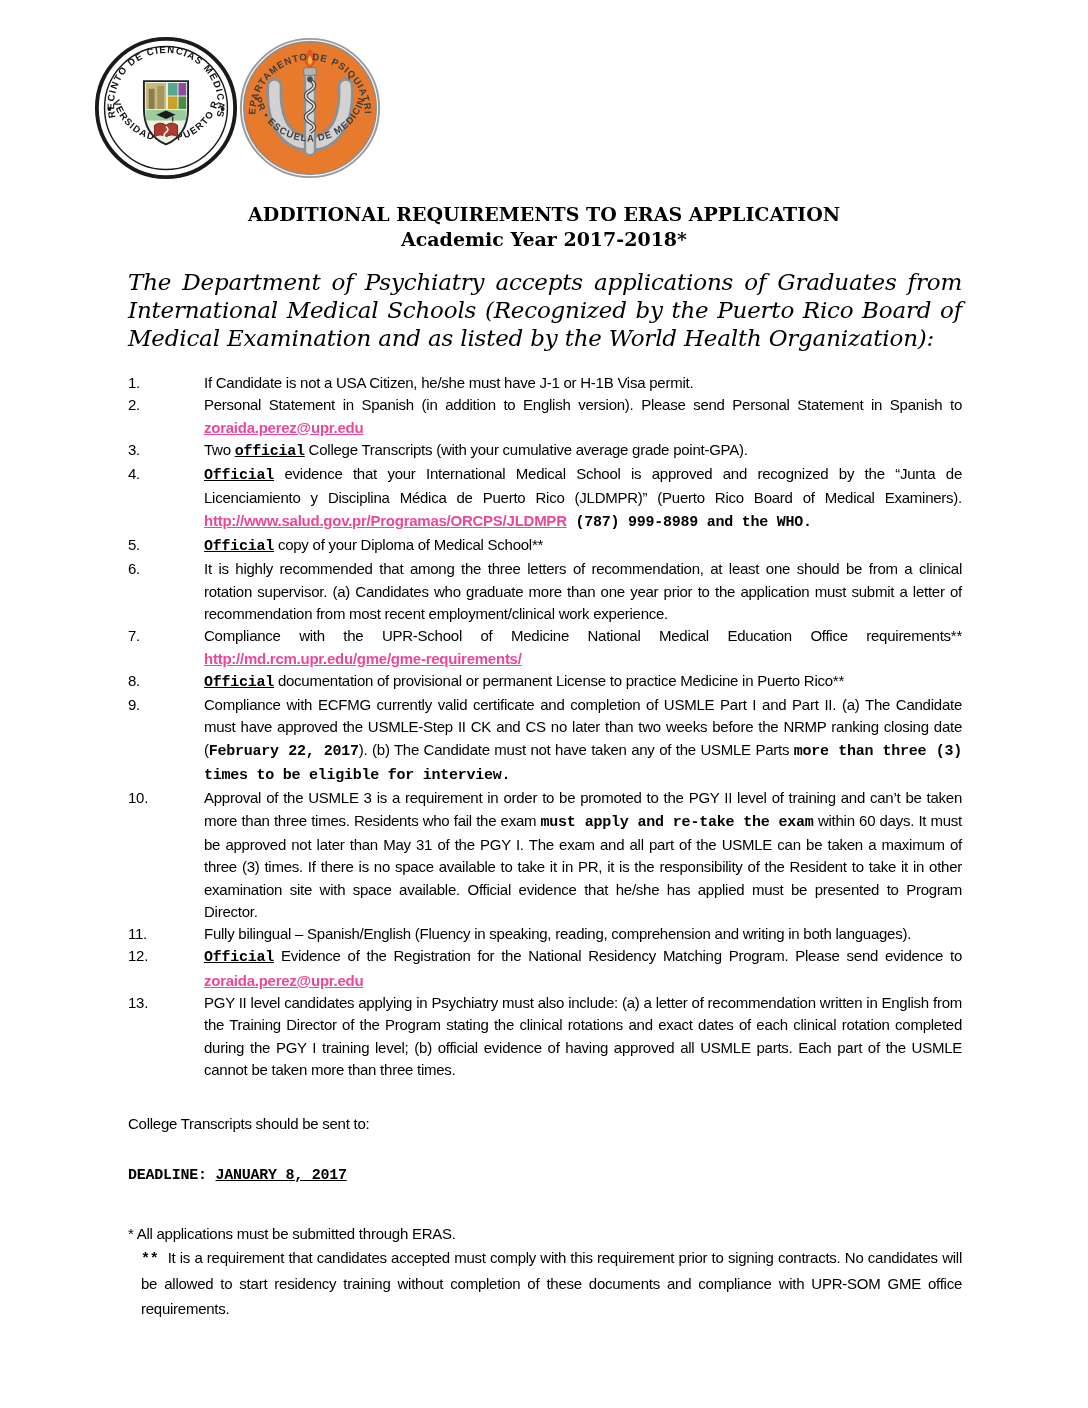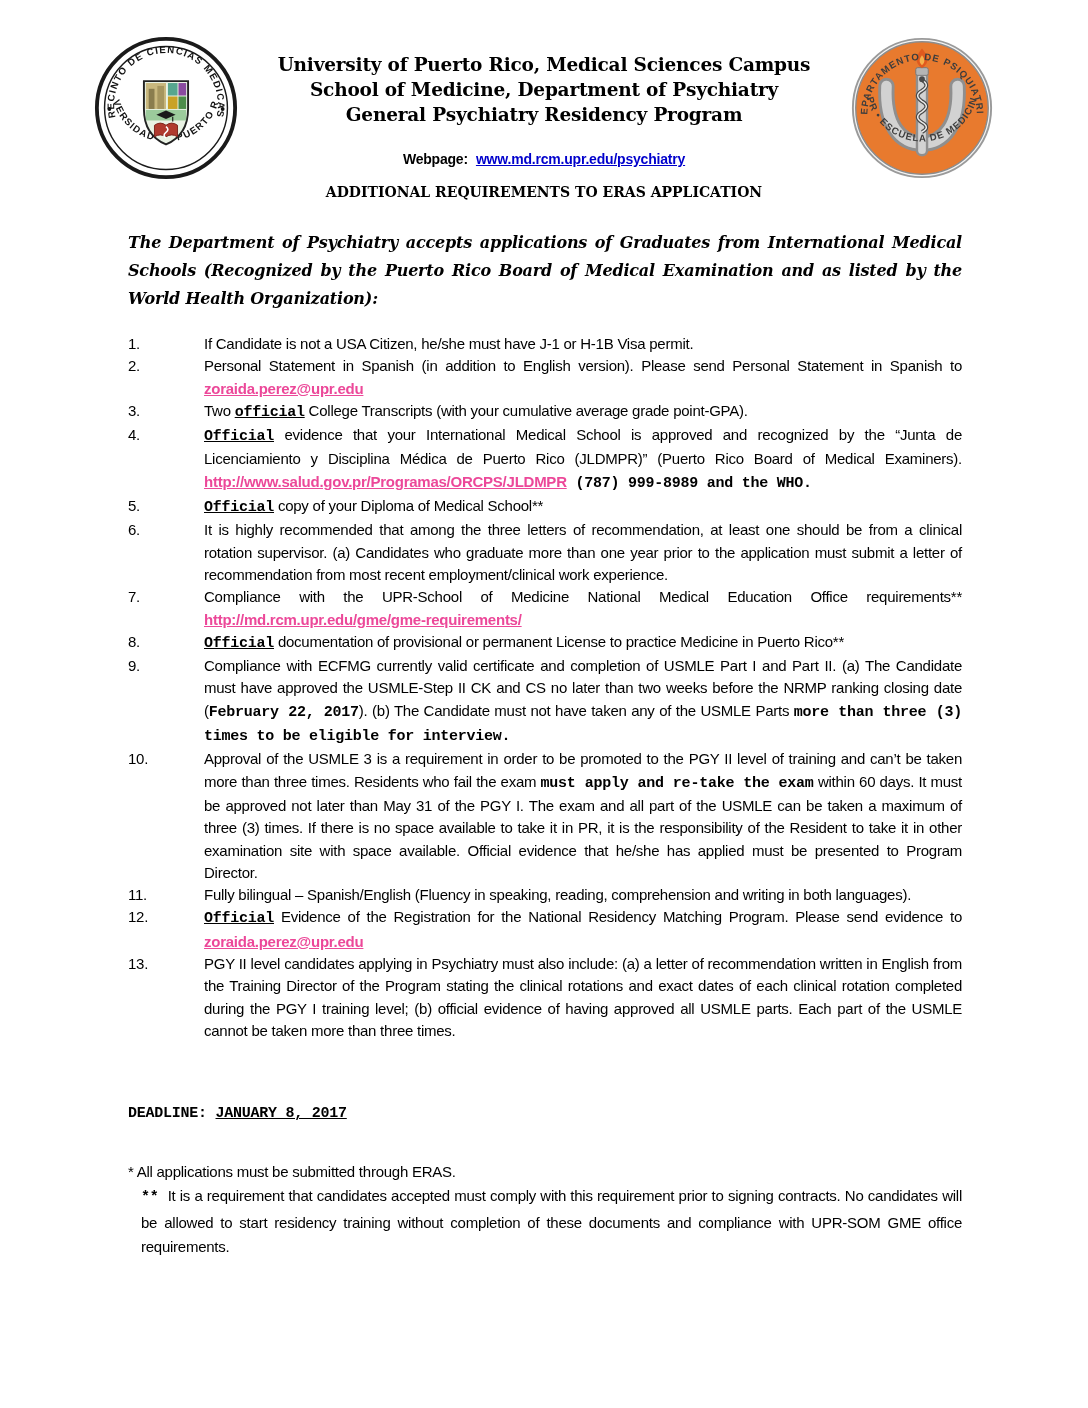--- a/index.html
+++ b/index.html
@@ -10,25 +10,25 @@
   
   .header-row{display:flex;align-items:flex-start;padding:36px 94px 0 94px;}
   .seal{width:144px;height:144px;flex:0 0 144px;}
   .header-center{flex:1;text-align:center;padding-top:16px;}
   .h-line{font-family:"DejaVu Serif",serif;font-weight:bold;font-size:18.5px;line-height:25px;letter-spacing:-0.2px;}
   .webpage{margin-top:24px;font-size:14px;font-weight:bold;letter-spacing:-0.2px;}
   .webpage a{color:#0000cc;text-decoration:underline;margin-left:8px;}
   .sealtext-l{font-family:"Liberation Sans",sans-serif;font-size:10px;font-weight:bold;fill:#111;letter-spacing:1.3px;}
   .sealtext-r{font-family:"Liberation Sans",sans-serif;font-size:10px;font-weight:bold;fill:#3d3d3d;letter-spacing:1.1px;}
   
-  .doc-title{text-align:center;font-family:"DejaVu Serif",serif;font-weight:bold;font-size:14px;line-height:25px;}
+  .doc-title{text-align:center;margin-top:22px;font-family:"DejaVu Serif",serif;font-weight:bold;font-size:19px;line-height:25px;}
   
   .content{margin:0 126px 0 128px;}
-  .intro{margin-top:24px;font-family:"DejaVu Serif",serif;font-style:italic;font-weight:bold;
-         font-size:16px;line-height:28px;text-align:justify;letter-spacing:-0.2px;}
+  .intro{margin-top:16px;font-family:"DejaVu Serif",serif;font-style:italic;font-weight:normal;
+         font-size:23px;line-height:28px;text-align:justify;letter-spacing:-0.2px;}
   .req-list{margin-top:20px;font-size:15px;line-height:22.3px;letter-spacing:-0.25px;}
   .req-item{display:flex;}
   .req-num{width:64px;flex:0 0 64px;}
   .req-text{flex:1;text-align:justify;margin-left:12px;}
   .b{font-weight:bold;font-family:Liberation Mono, monospace;}
   .u{text-decoration:underline;}
   a.link{color:#ec4899;font-weight:bold;text-decoration:underline;cursor:pointer;}
   
   .transcripts{display:flex;margin-top:32px;font-size:15px;line-height:22.6px;letter-spacing:-0.25px;}
   .transcripts-label{width:452px;flex:0 0 452px;}
@@ -63,28 +63,20 @@
       <rect x="77" y="63" width="10" height="13" fill="#c9a227"></rect>
       <rect x="88" y="63" width="8" height="13" fill="#4c8c4a"></rect>
       <rect x="54" y="77" width="42" height="11" fill="#9ccb9c"></rect>
       <polygon points="75,77.5 85,82 75,86.5 65,82" fill="#1a1a1a"></polygon>
       <line x1="82" y1="84" x2="82" y2="89" stroke="#1a1a1a" stroke-width="1.2"></line>
       <path d="M63 93 q6 -4.5 12 0 q6 -4.5 12 0 v12 q-6 -4 -12 0 q-6 -4 -12 0 z" fill="#b03a2e" stroke="#7a241c" stroke-width="1"></path>
       <path d="M75 94.5 q4 3 0 6 q-4 3 0 6" stroke="#ffffff" stroke-width="1.6" fill="none"></path>
     </g>
   </svg>
 
-  <div class="header-center">
-    <div class="h-line">University of Puerto Rico, Medical Sciences Campus</div>
-    <div class="h-line">School of Medicine, Department of Psychiatry</div>
-    <div class="h-line">General Psychiatry Residency Program</div>
-    <div class="webpage">
-      <span>Webpage:</span><a>www.md.rcm.upr.edu/psychiatry</a>
-    </div>
-  </div>
 
   <svg class="seal" viewBox="0 0 150 150">
     <defs>
       <path id="rt" d="M 18 82 A 57 57 0 1 1 132 82"></path>
       <path id="rb" d="M 18 66 A 59 59 0 0 0 132 66"></path>
     </defs>
     <circle cx="75" cy="75" r="72" fill="#f3f3f3" stroke="#9a9a9a" stroke-width="2"></circle>
     <circle cx="75" cy="75" r="69" fill="#e87a2e" stroke="#8c8c8c" stroke-width="1.5"></circle>
     <g>
       <path d="M38 52 C36 92 52 112 75 112 C98 112 114 92 112 52" stroke="#8f8f8f" stroke-width="17" fill="none" stroke-linecap="round"></path>
@@ -98,20 +90,21 @@
       <path d="M75 46 q9 5 0 11 q-9 5 0 11 q9 5 0 11 q-9 5 0 11 q9 5 0 10" fill="none" stroke="#ececec" stroke-width="1.5"></path>
       <circle cx="75" cy="45" r="3" fill="#4a4a4a"></circle>
     </g>
     <text class="sealtext-r"><textPath href="#rt" startOffset="50%" text-anchor="middle">DEPARTAMENTO DE PSIQUIATRIA</textPath></text>
     <text class="sealtext-r"><textPath href="#rb" startOffset="50%" text-anchor="middle">UPR • ESCUELA DE MEDICINA</textPath></text>
   </svg>
 </div>
 
 <div class="doc-title">
   <div>ADDITIONAL REQUIREMENTS TO ERAS APPLICATION</div>
+  <div>Academic Year 2017-2018*</div>
 </div>
 
 <div class="content">
 
   <div class="intro">The Department of Psychiatry accepts applications of Graduates from International Medical Schools (Recognized by the Puerto Rico Board of Medical Examination and as listed by the World Health Organization):</div>
 
   <div class="req-list">
   <div class="req-item">
     <div class="req-num">1.</div>
     <div class="req-text"><span>If Candidate is not a USA Citizen, he/she must have J-1 or H-1B Visa permit.</span></div>
@@ -172,18 +165,19 @@
     <div class="req-text"><span class="b u">Official</span><span> Evidence of the Registration for the National Residency Matching Program.  Please send evidence to </span><a class="link">zoraida.perez@upr.edu</a></div>
   </div>
 
   <div class="req-item">
     <div class="req-num">13.</div>
     <div class="req-text"><span>PGY II level candidates applying in Psychiatry must also include:  (a) a letter of recommendation written in English from the Training Director of the Program stating the clinical rotations and exact dates of each clinical rotation completed during the PGY I training level; (b) official evidence of having approved all USMLE parts. Each part of the USMLE cannot be taken more than three times.</span></div>
   </div>
 </div>
 
   <div class="transcripts">
+    <div class="transcripts-label">College Transcripts should be sent to:</div>
   </div>
 
   <div class="deadline"><span class="b">DEADLINE:  </span><span class="b u">JANUARY 8, 2017</span></div>
   <div class="note1">* All applications must be submitted through ERAS.</div>
   <div class="note2"><span class="b">** </span><span>It is a requirement that candidates accepted must comply with this requirement prior to signing contracts.  No candidates will be allowed to start residency training without completion of these documents and compliance with UPR-SOM GME office requirements.</span></div>
 </div>
 
 </body></html>

